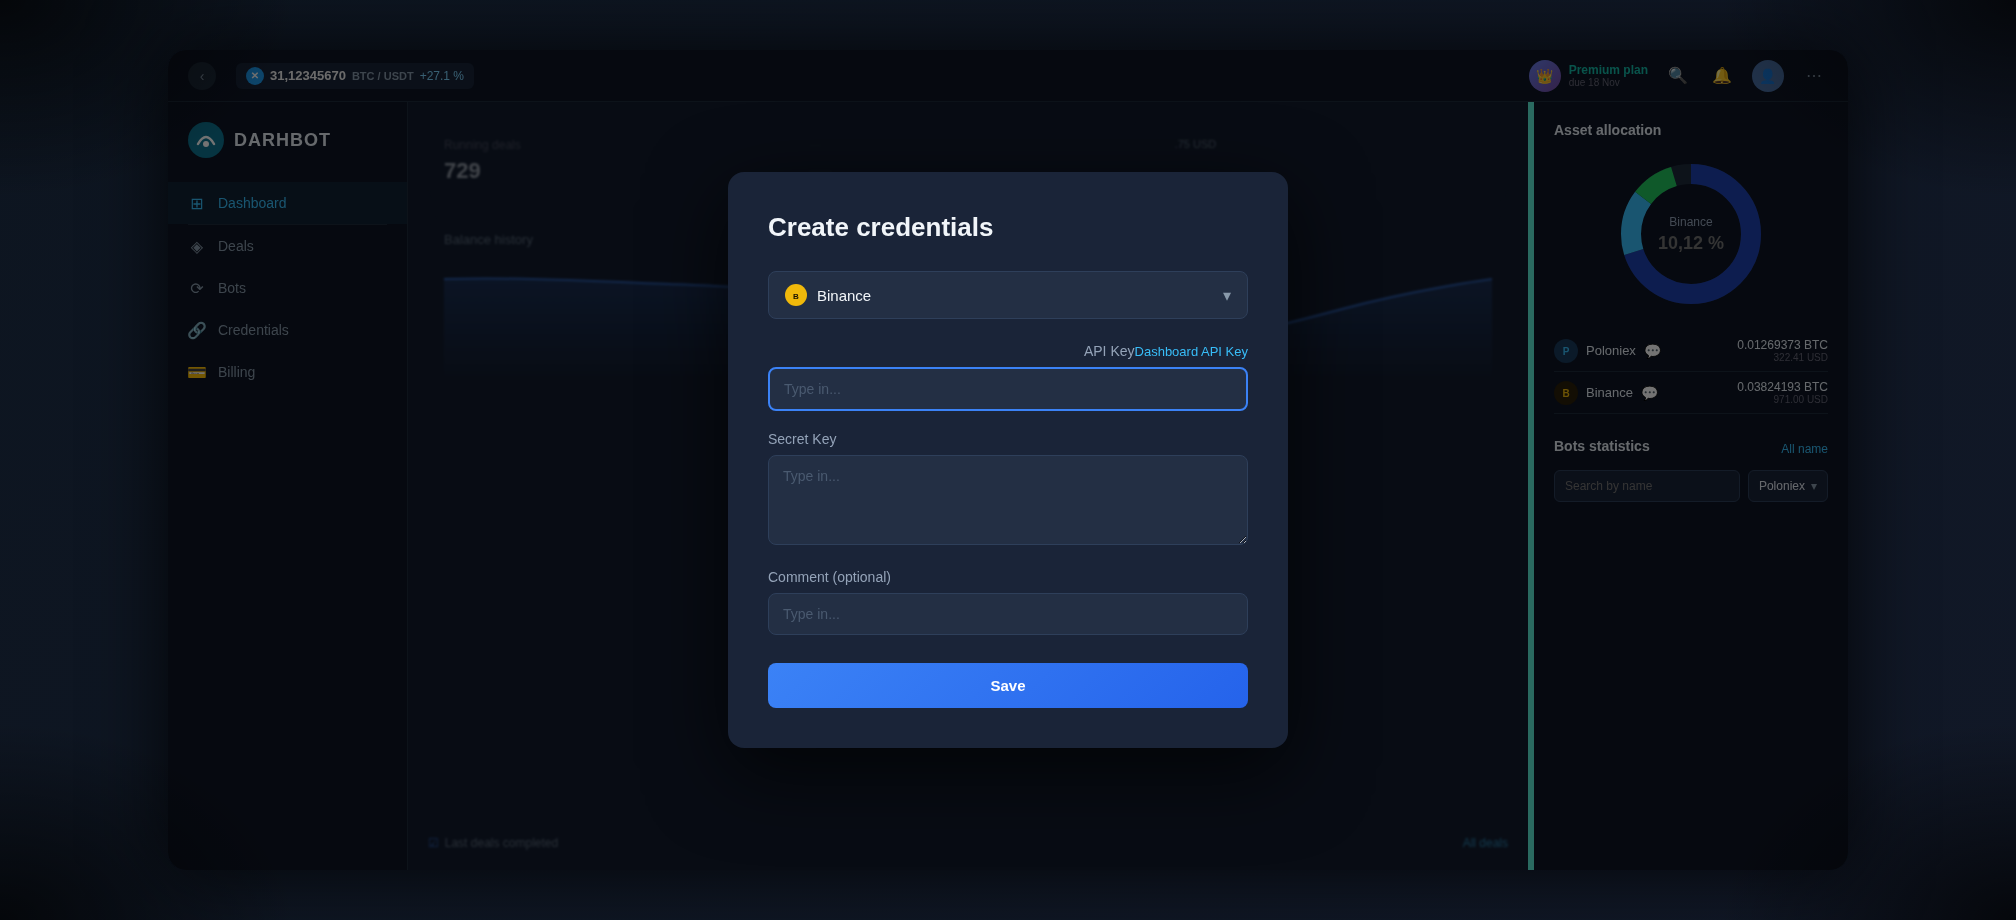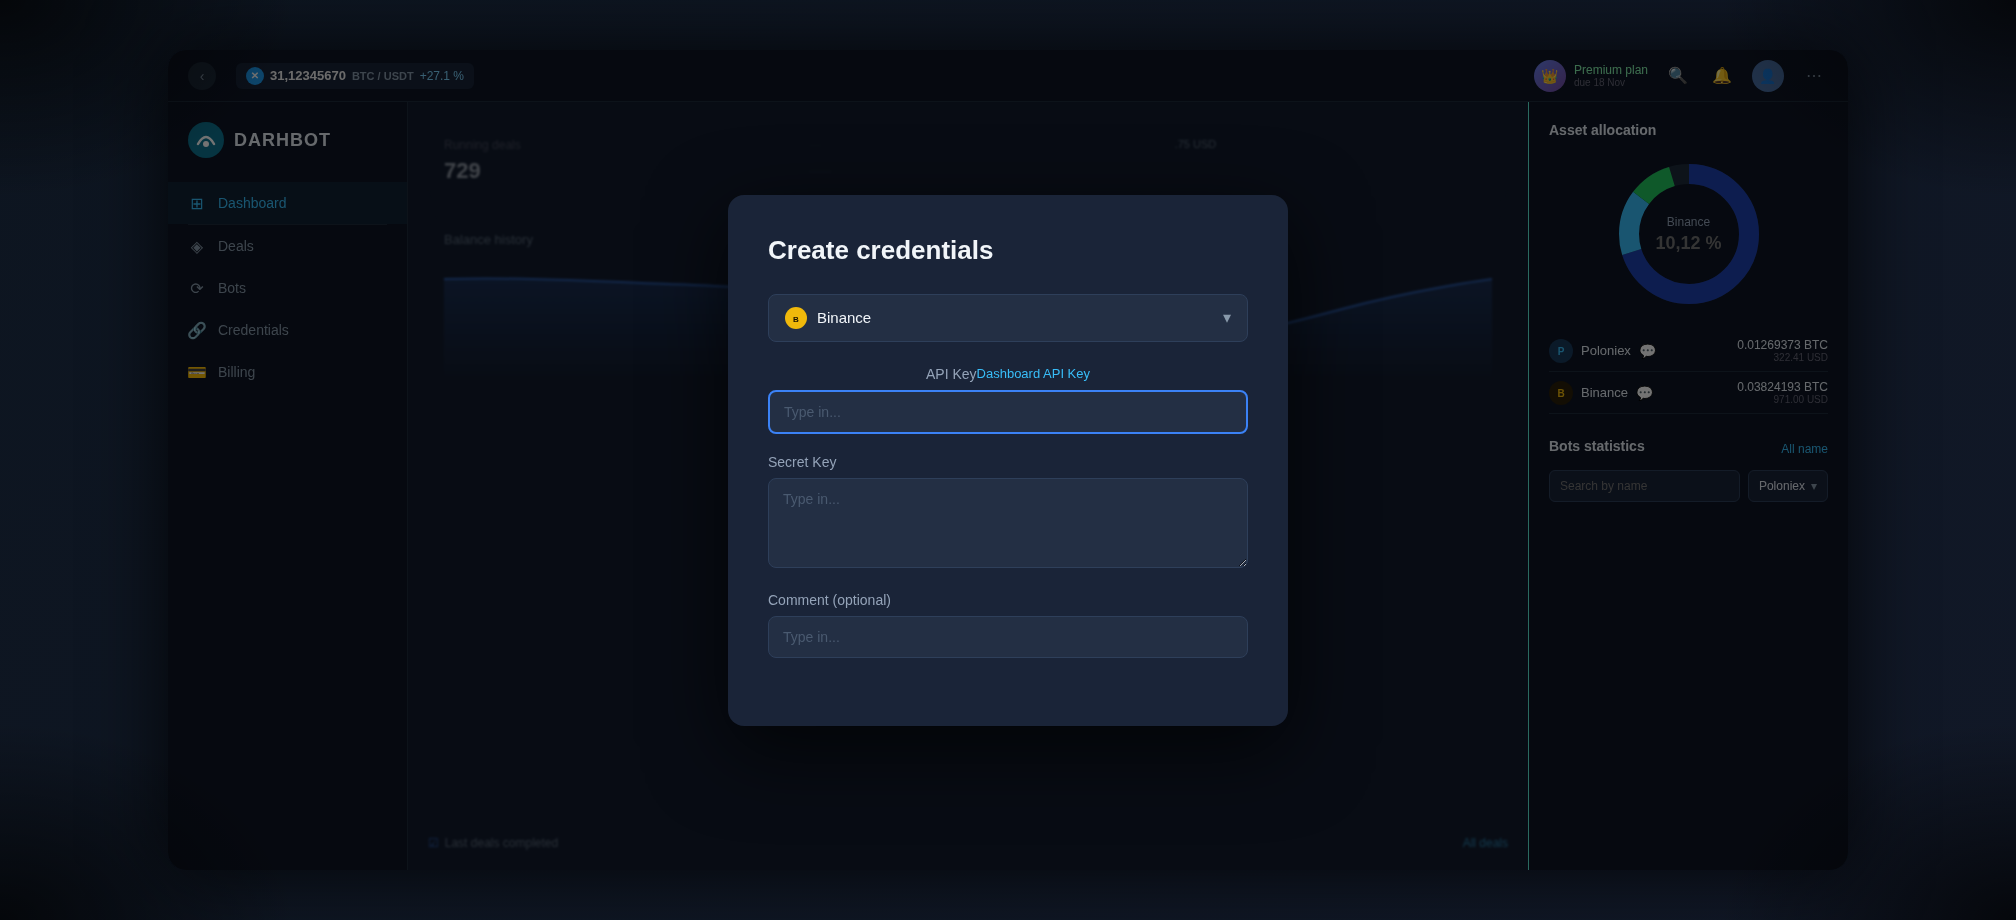--- a/index.html
+++ b/index.html
@@ -119,22 +119,22 @@
       font-size: 14px;
     }
 
     .premium-text {
       display: flex;
       flex-direction: column;
     }
 
     .premium-label {
       font-size: 12px;
-      color: #86efac;
-      font-weight: 400;
+      color: #14b8a6;
+      font-weight: 700;
     }
 
     .premium-sub {
       font-size: 10px;
       color: #667;
     }
 
     .icon-btn {
       width: 28px;
       height: 28px;
@@ -272,21 +272,21 @@
 
     .chart-svg {
       width: 100%;
       height: 120px;
     }
 
     
     .right-panel {
       width: 320px;
       background: #0e1624;
-      border-left: 1px solid #5eead4;
+      border-left: 6px solid #5eead4;
       padding: 20px;
       flex-shrink: 0;
       overflow: hidden;
     }
 
     .panel-section {
       margin-bottom: 24px;
     }
 
     .panel-title {
@@ -423,21 +423,21 @@
     .generate-link {
       color: #38bdf8;
       font-size: 13px;
       cursor: pointer;
       text-decoration: none;
     }
 
     .label-row {
       display: flex;
       align-items: center;
-      justify-content: center;
+      justify-content: flex-end;
       margin-bottom: 8px;
     }
 
     .form-input {
       width: 100%;
       background: #232f44;
       border: 2px solid #3b82f6;
       border-radius: 8px;
       padding: 12px 14px;
       font-size: 14px;
@@ -754,17 +754,18 @@
         
         <label class="form-label">Secret Key</label>
         <textarea class="form-textarea" placeholder="Type in..." style=""></textarea>
 
         
         <label class="form-label">Comment (optional)</label>
         <input class="form-comment" type="text" placeholder="Type in..." style="">
 
         
         <div class="modal-actions">
+          <button class="btn-save">Save</button>
         </div>
       </div>
     </div>
   </div>
 </div>
 
 </body></html>

